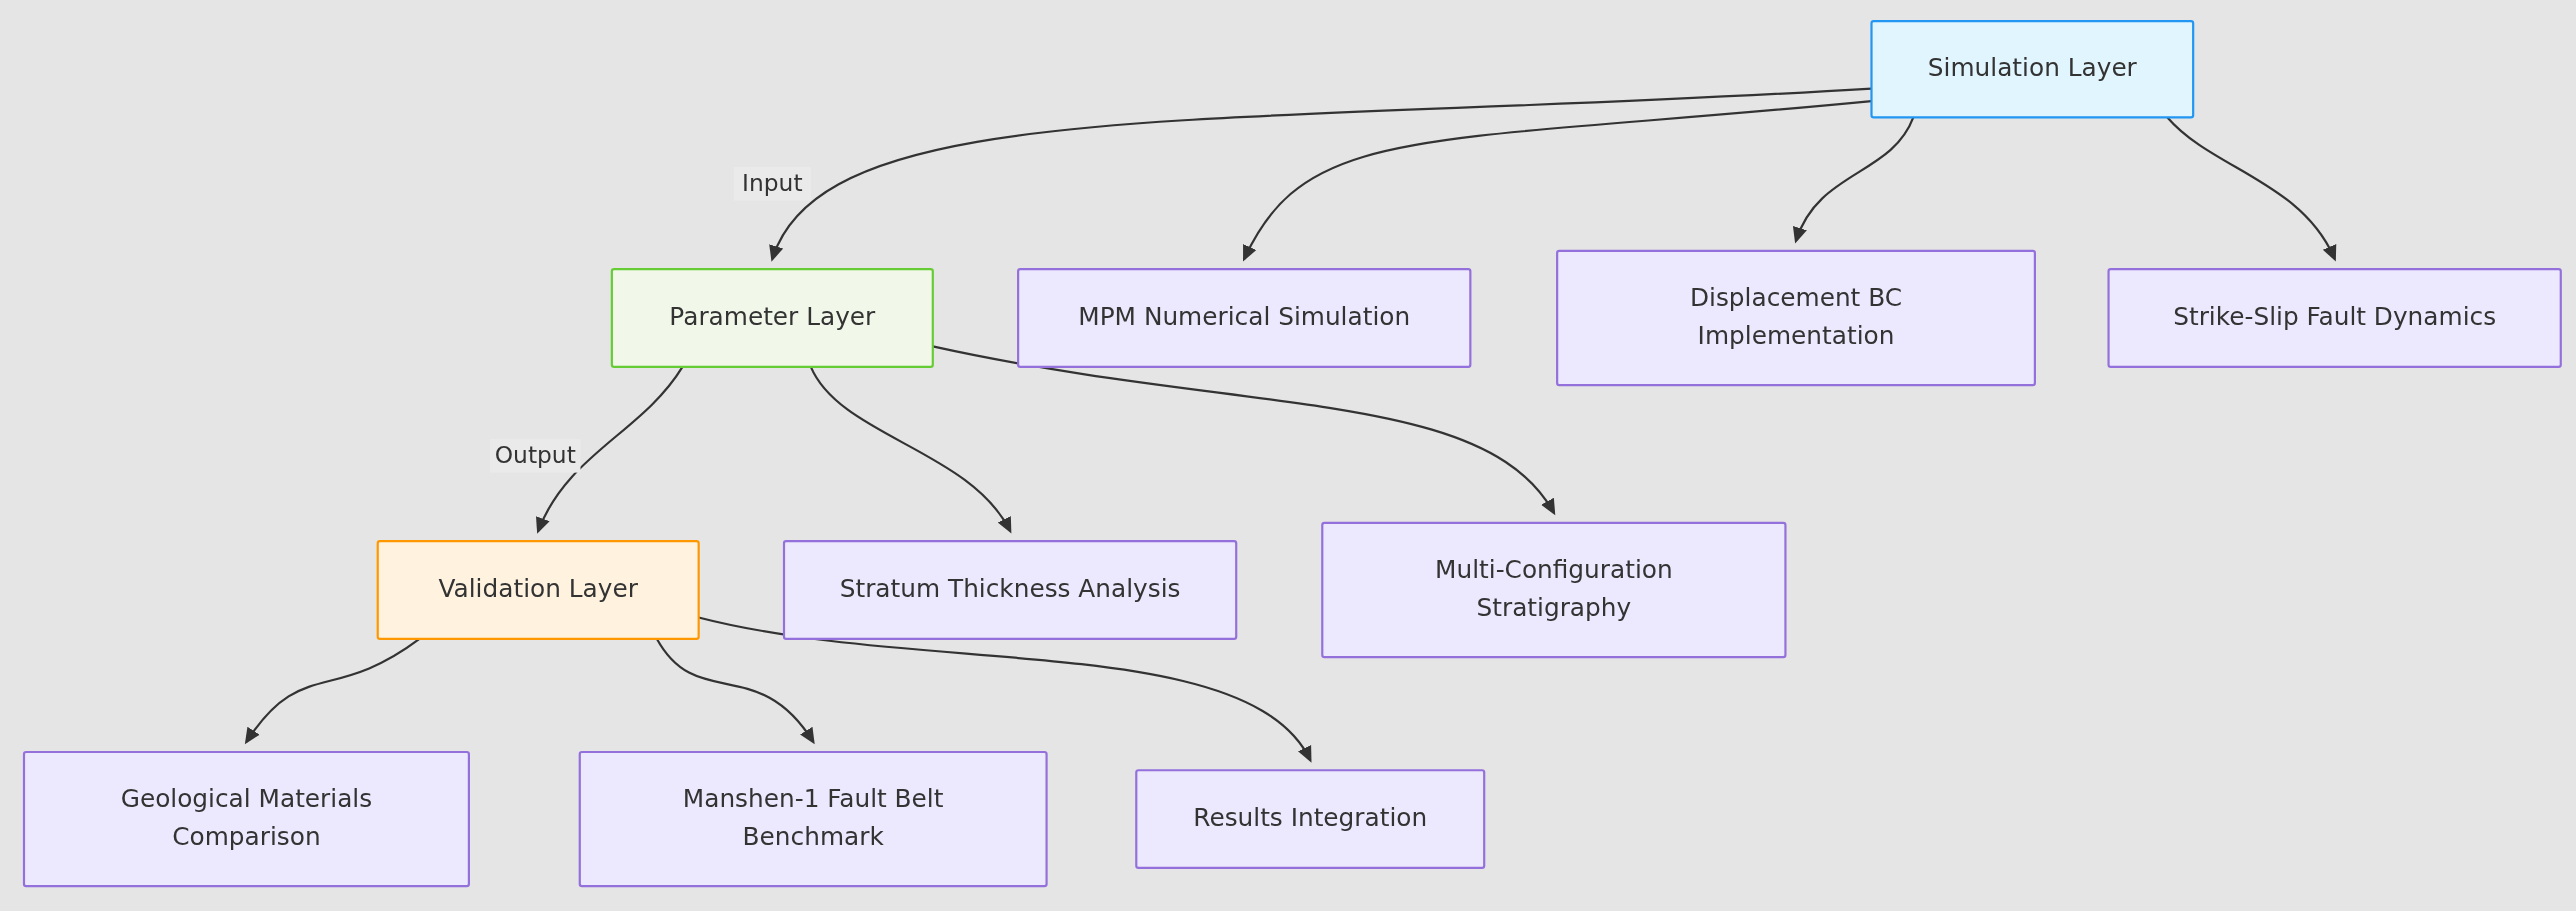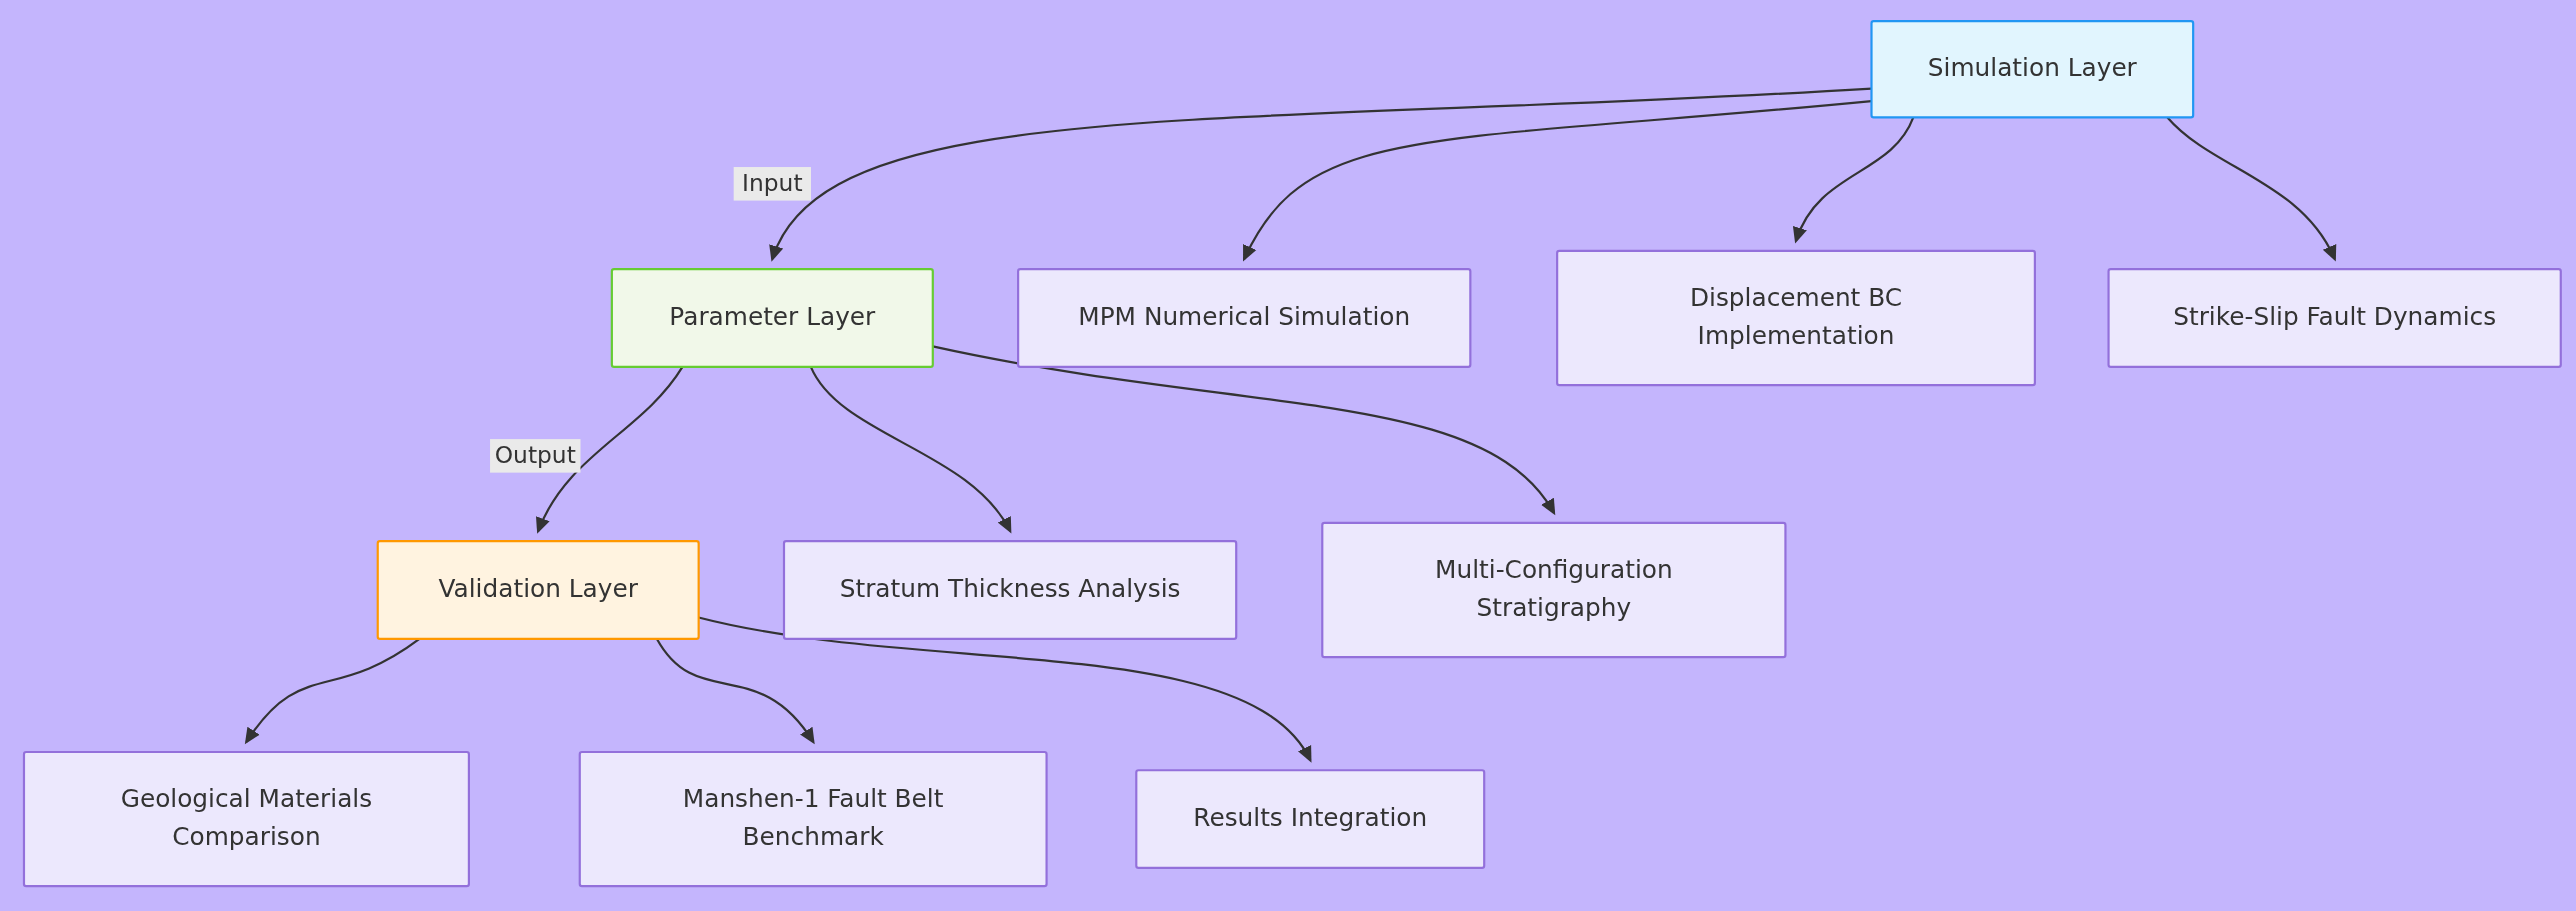--- a/index.html
+++ b/index.html
@@ -10,21 +10,21 @@
   body {
     width: 2576px;
     height: 911px;
     font-family: "DejaVu Sans", sans-serif;
     overflow: hidden;
   }
   #diagram-root {
     position: relative;
     width: 2576px;
     height: 911px;
-    background: #c4b5fd;
+    background: #e5e5e5;
   }
   svg.flowchart {
     position: absolute;
     left: 0;
     top: 0;
     width: 2576px;
     height: 911px;
     display: block;
   }
   .node-rect {

